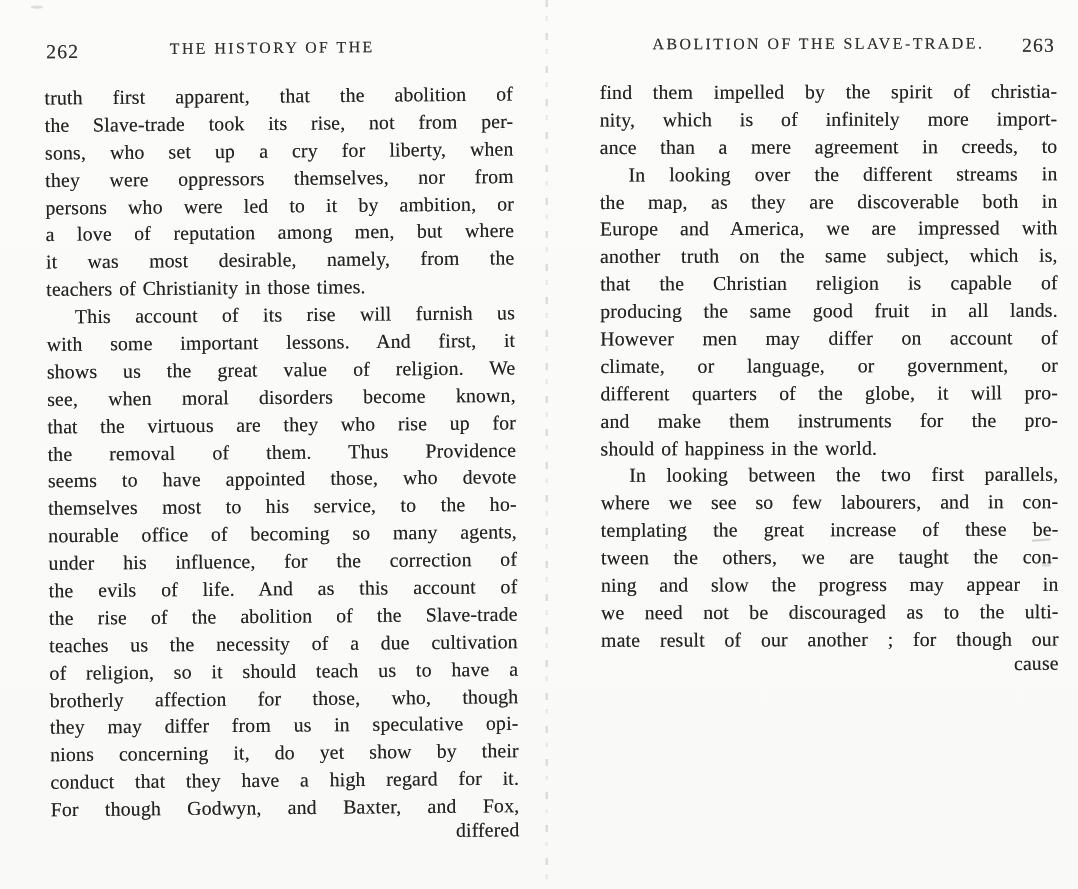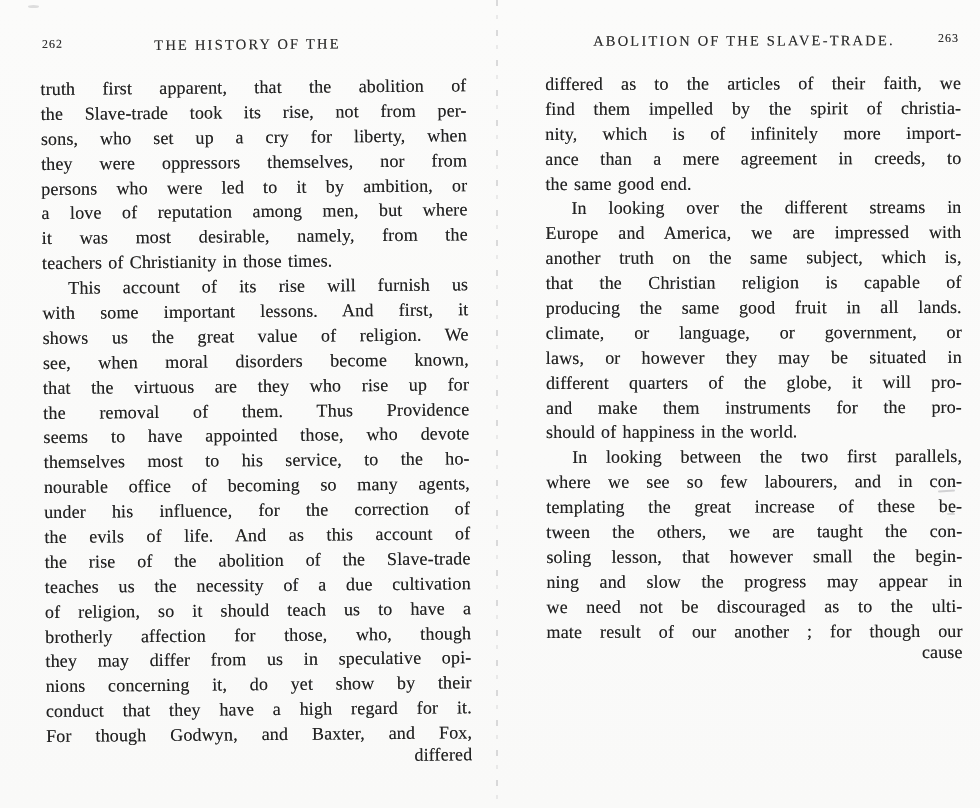--- a/index.html
+++ b/index.html
@@ -59,21 +59,21 @@
     text-shadow: 0 0 0.6px rgba(50,50,50,0.55);
   }
   .running-title {
     position: absolute;
     left: 50%;
     transform: translateX(-53%);
     white-space: nowrap;
   }
   .pagenum {
     position: absolute;
-    font-size: 12px;
+    font-size: 18px;
     letter-spacing: 1px;
   }
   .pagenum-l { left: 2px; top: -1px; }
   .pagenum-r { right: 2px; top: -1px; margin-left: 28px; }
   .page-body {
     margin-top: 17px;
     font-size: 18px;
     line-height: 24.9px;
     letter-spacing: 0.15px;
     word-spacing: 1.5px;
@@ -143,40 +143,38 @@
         <div class="line align-right catchword">differed</div>
       </div>
   </section>
 
   <section class="page page-right">
     <header class="page-header">
       <span class="running-title">ABOLITION OF THE SLAVE-TRADE.</span>
       <span class="pagenum pagenum-r">263</span>
     </header>
     <div class="page-body">
-        <div class="line align-justify">differed as to the articles of their faith, we</div>
         <div class="line align-justify">find them impelled by the spirit of christia-</div>
         <div class="line align-justify">nity, which is of infinitely more import-</div>
         <div class="line align-justify">ance than a mere agreement in creeds, to</div>
-        <div class="line align-left">the same good end.</div>
         <div class="line align-justify indent">In looking over the different streams in</div>
+        <div class="line align-justify">the map, as they are discoverable both in</div>
         <div class="line align-justify">Europe and America, we are impressed with</div>
         <div class="line align-justify">another truth on the same subject, which is,</div>
         <div class="line align-justify">that the Christian religion is capable of</div>
         <div class="line align-justify">producing the same good fruit in all lands.</div>
+        <div class="line align-justify">However men may differ on account of</div>
         <div class="line align-justify">climate, or language, or government, or</div>
-        <div class="line align-justify">laws, or however they may be situated in</div>
         <div class="line align-justify">different quarters of the globe, it will pro-</div>
         <div class="line align-justify">and make them instruments for the pro-</div>
         <div class="line align-left">should of happiness in the world.</div>
         <div class="line align-justify indent">In looking between the two first parallels,</div>
         <div class="line align-justify">where we see so few labourers, and in con-</div>
         <div class="line align-justify">templating the great increase of these be-</div>
         <div class="line align-justify">tween the others, we are taught the con-</div>
-        <div class="line align-justify">soling lesson, that however small the begin-</div>
         <div class="line align-justify">ning and slow the progress may appear in</div>
         <div class="line align-justify">we need not be discouraged as to the ulti-</div>
         <div class="line align-justify">mate result of our another ; for though our</div>
         <div class="line align-right catchword">cause</div>
       </div>
   </section>
 
   <div class="artifact artifact-1"></div>
   <div class="artifact artifact-2"></div>
   <div class="artifact artifact-3"></div>

